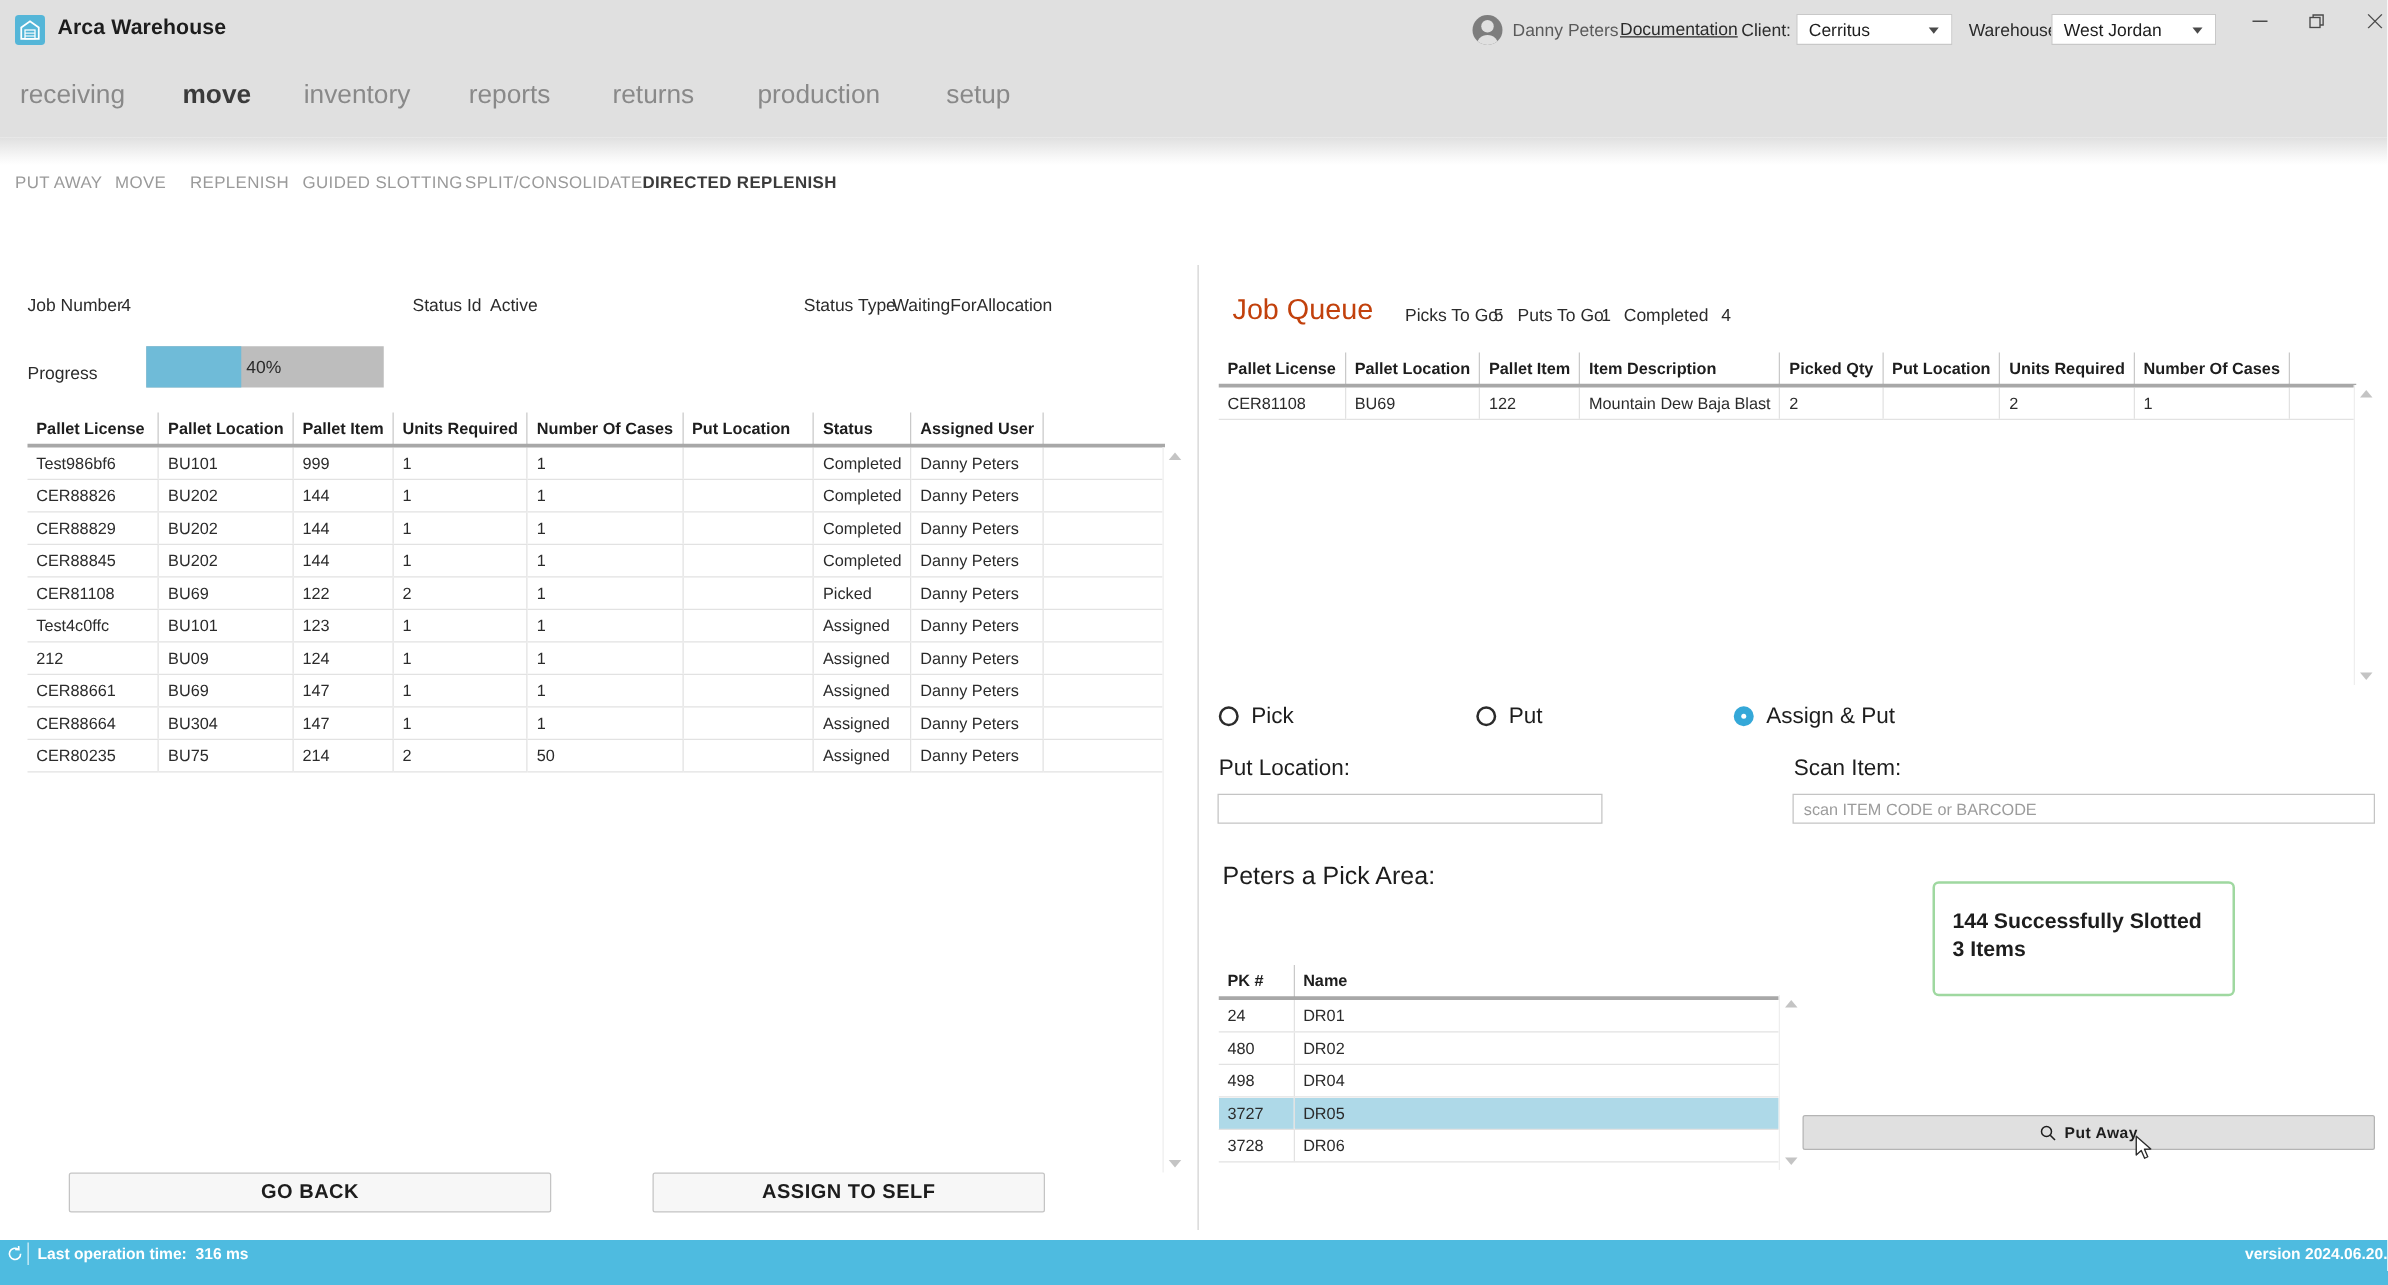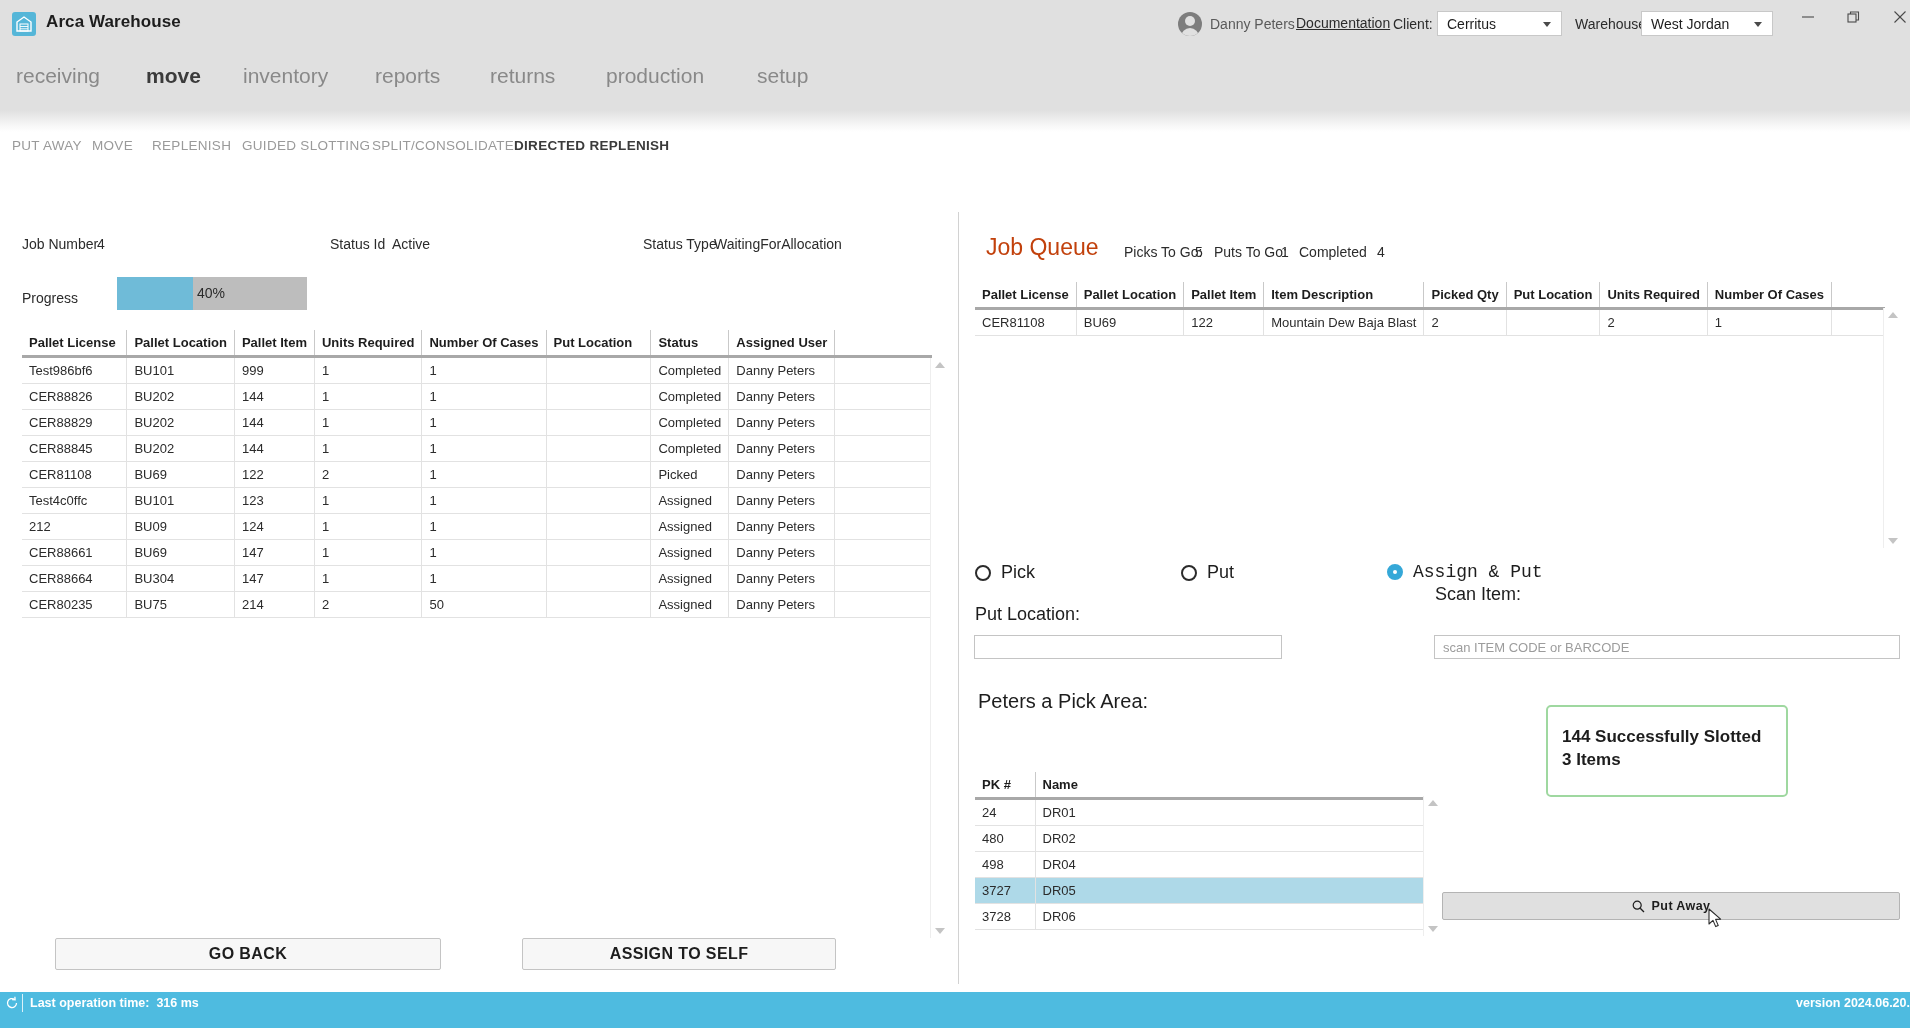--- a/index.html
+++ b/index.html
@@ -227,27 +227,27 @@
   .radio.checked .dot { border-color: #35a8d8; background: #35a8d8; }
   .radio.checked .dot::after {
     content: ''; position: absolute; left: 4px; top: 4px;
     width: 4px; height: 4px; border-radius: 50%; background: #ffffff;
   }
   .radio .rlabel {
     margin-left: 10px; font-size: 18px; color: #1d1d1d; white-space: nowrap;
   }
   #radio-pick       { left: 975px;  top: 562px; }
   #radio-put        { left: 1181px; top: 562px; }
-  #radio-assign-put { left: 1387px; top: 562px; font-family: Liberation Mono, monospace; }
+  #radio-assign-put { left: 1387px; top: 562px; }
 
   .field-label {
     position: absolute; font-size: 18px; color: #1d1d1d;
   }
   #lbl-put-location { left: 975px;  top: 604px; }
-  #lbl-scan-item    { left: 1435px; top: 584px; }
+  #lbl-scan-item    { left: 1435px; top: 604px; }
 
   .txtinput {
     position: absolute; background: #ffffff;
     border: 1px solid #c4c4c4;
     font-size: 13px; color: #1d1d1d;
     padding: 0 8px;
     font-family: "Liberation Sans", sans-serif;
   }
   .txtinput::placeholder { color: #9c9c9c; }
   #input-put-location { left: 974px;  top: 635px; width: 308px; height: 24px; }

